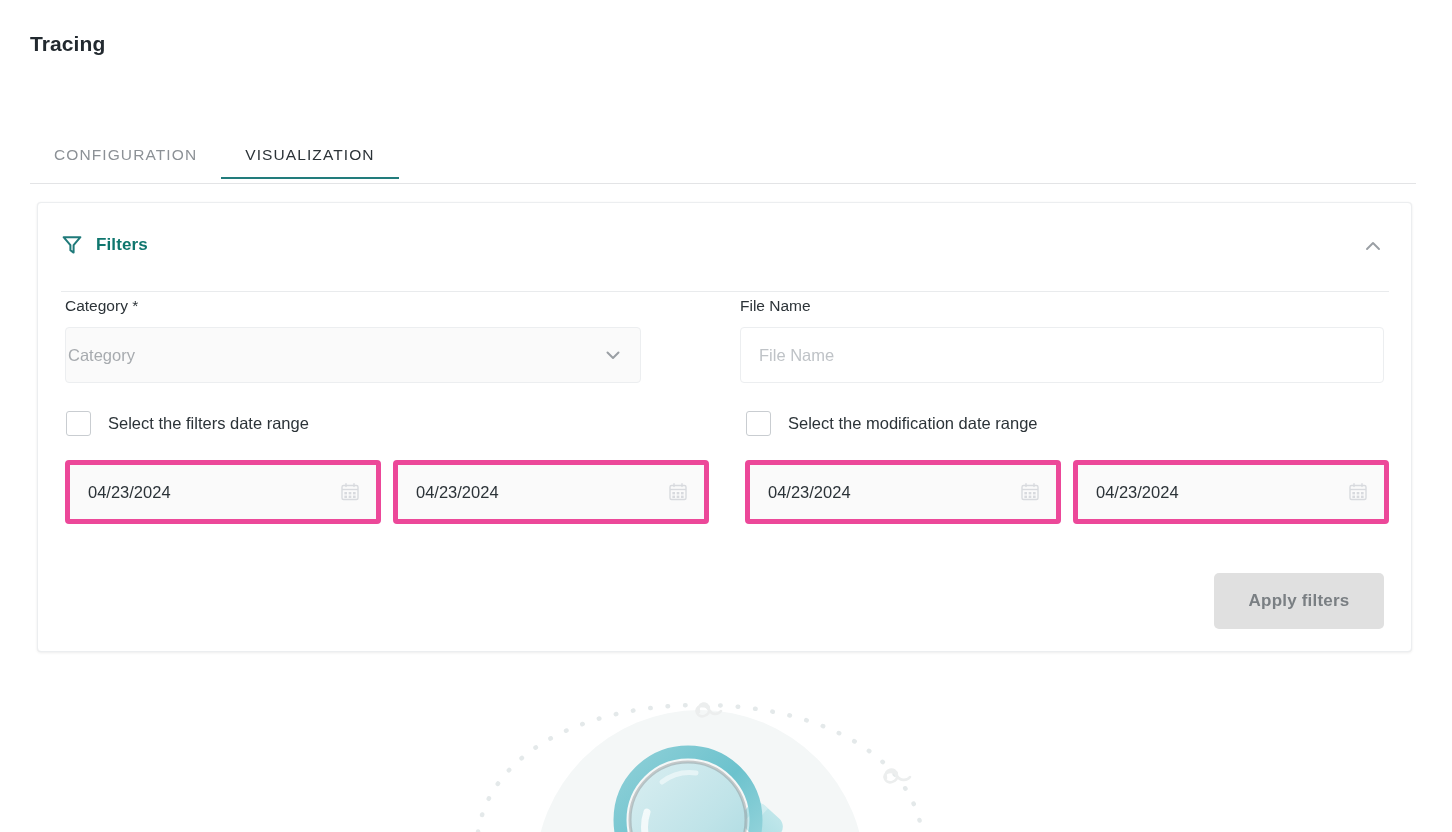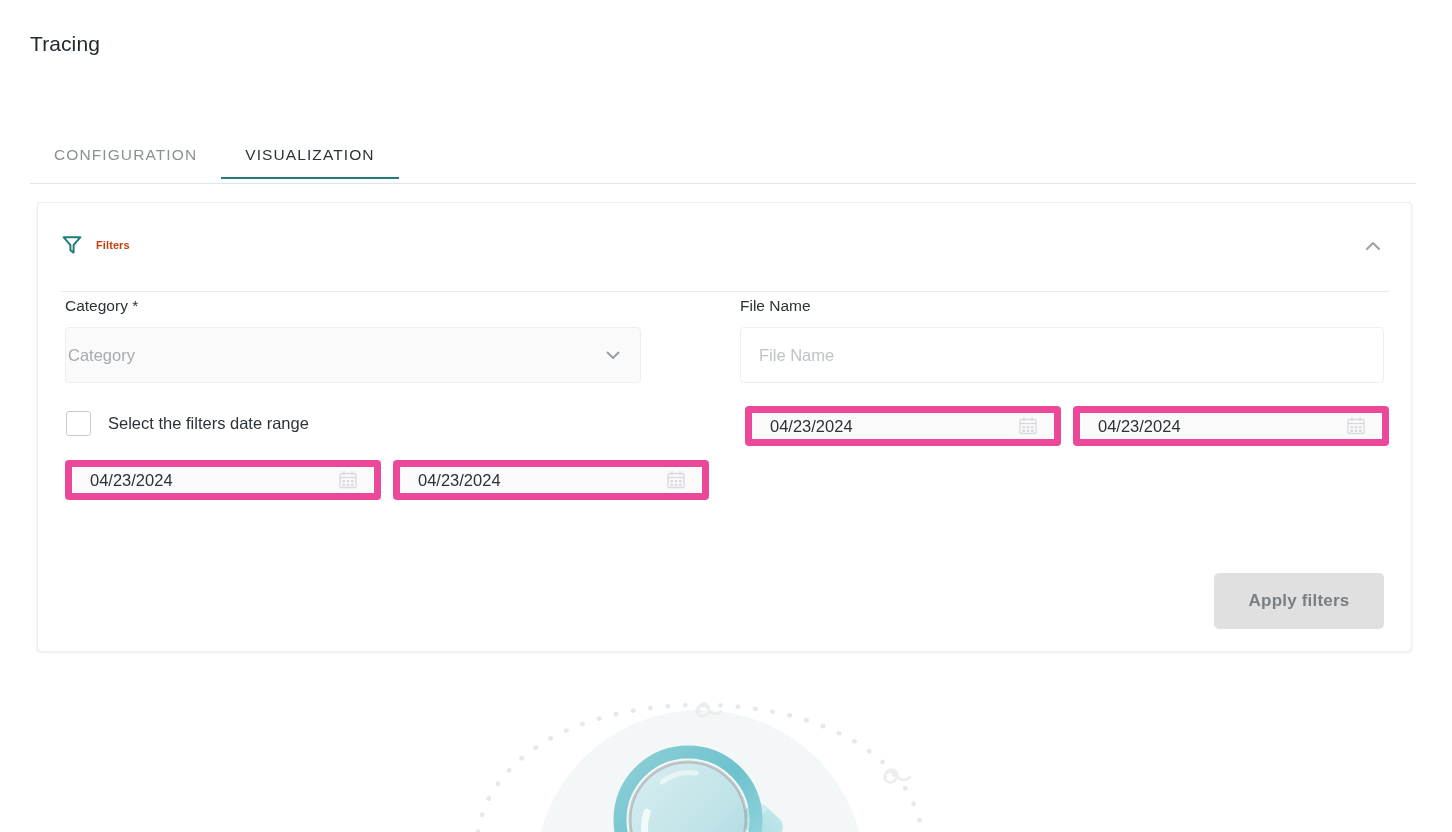--- a/index.html
+++ b/index.html
@@ -10,21 +10,21 @@
     font-family: "Liberation Sans", sans-serif;
     overflow: hidden;
   }
   .page { position: relative; width: 1452px; height: 832px; background: #fff; }
 
   
   .page-title {
     position: absolute;
     left: 30px; top: 32px;
     font-size: 21px;
-    font-weight: normal;
+    font-weight: bold;
     color: #22292f;
     letter-spacing: 0.1px;
   }
 
   
   .tabs {
     position: absolute;
     left: 30px; top: 138px;
     width: 1386px;
     height: 46px;
@@ -71,23 +71,23 @@
     align-items: center;
     padding: 0 24px 0 24px;
   }
   .filter-icon {
     width: 20px; height: 20px;
     display: inline-block;
     margin-right: 14px;
     flex: 0 0 auto;
   }
   .card-title {
-    font-size: 11px;
+    font-size: 17px;
     font-weight: bold;
-    color: #c2410c;
+    color: #0f766e;
     letter-spacing: 0.1px;
   }
   .collapse-btn {
     position: absolute;
     right: 22px; top: 28px;
     width: 32px; height: 32px;
     display: flex; align-items: center; justify-content: center;
     background: none; border: none; cursor: pointer;
   }
   .divider {
@@ -174,23 +174,23 @@
     margin-left: 17px;
     white-space: nowrap;
   }
   .col .check-row .checkbox { margin-left: 1px; }
 
   
   .date-pair { display: flex; gap: 12px; margin-top: 23px; }
   .date-box {
     position: relative;
     width: 316px;
-    height: 40px;
+    height: 64px;
     background: #fafafa;
-    border: 7px solid #ec4899;
+    border: 5px solid #ec4899;
     border-radius: 4px;
     display: flex;
     align-items: center;
     padding: 0 18px;
     cursor: pointer;
   }
   .date-value {
     font-size: 16.5px;
     color: #2c3338;
   }
@@ -321,20 +321,24 @@
                   <rect x="4.4" y="13.6" width="2.6" height="2.4" fill="#d8dade"></rect>
                   <rect x="8.7" y="13.6" width="2.6" height="2.4" fill="#d8dade"></rect>
                   <rect x="13" y="13.6" width="2.6" height="2.4" fill="#d8dade"></rect>
                 </svg>
               </span>
             </div>
           </div>
         </div>
 
         <div class="col">
+          <div class="check-row">
+            <span class="checkbox"></span>
+            <span class="check-label">Select the modification date range</span>
+          </div>
           <div class="date-pair">
             <div class="date-box">
               <span class="date-value">04/23/2024</span>
               <span class="cal-icon">
                 <svg width="20" height="20" viewBox="0 0 20 20">
                   <rect x="2" y="3.5" width="16" height="14" rx="1.5" fill="none" stroke="#d8dade" stroke-width="1.4"></rect>
                   <line x1="2" y1="7.5" x2="18" y2="7.5" stroke="#d8dade" stroke-width="1.4"></line>
                   <line x1="6" y1="1.8" x2="6" y2="4.6" stroke="#d8dade" stroke-width="1.4" stroke-linecap="round"></line>
                   <line x1="14" y1="1.8" x2="14" y2="4.6" stroke="#d8dade" stroke-width="1.4" stroke-linecap="round"></line>
                   <rect x="4.4" y="10" width="2.6" height="2.4" fill="#d8dade"></rect>

